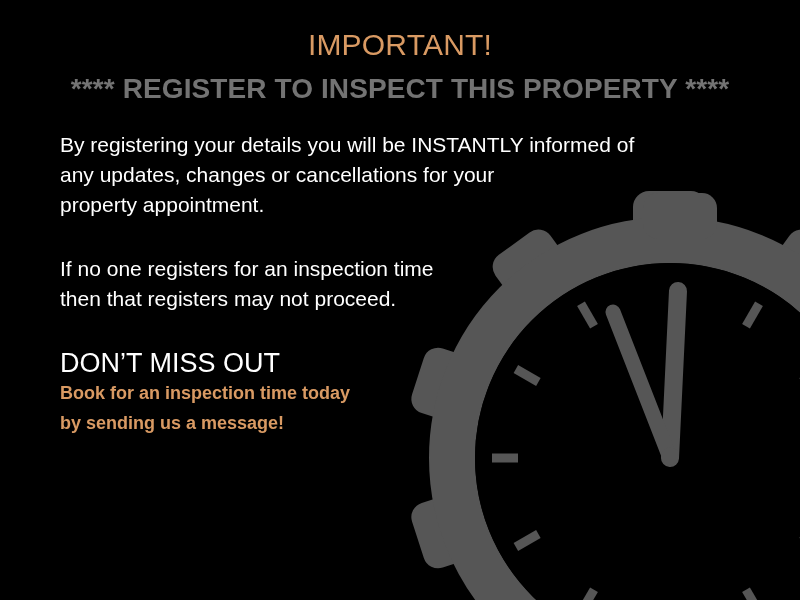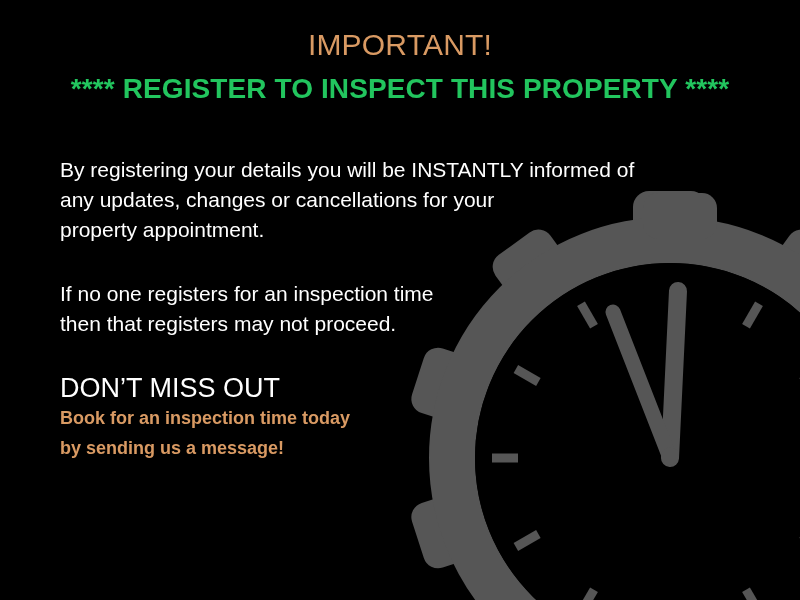--- a/index.html
+++ b/index.html
@@ -42,33 +42,33 @@
   .headline-line1 {
     display: block;
     color: #d99a63;
     font-size: 30px;
     font-weight: 400;
     letter-spacing: 0.2px;
     line-height: 38px;
   }
   .headline-line2 {
     display: block;
-    color: #22c55e;
+    color: #737373;
     font-size: 28px;
     font-weight: 700;
     letter-spacing: 0.1px;
     line-height: 40px;
     margin-top: 5px;
   }
 
   
   #body-copy {
     position: absolute;
     left: 60px;
-    top: 155px;
+    top: 130px;
     width: 660px;
     z-index: 3;
   }
   .para {
     color: #ffffff;
     font-size: 21px;
     font-weight: 400;
     line-height: 30px;
     margin: 0;
   }

